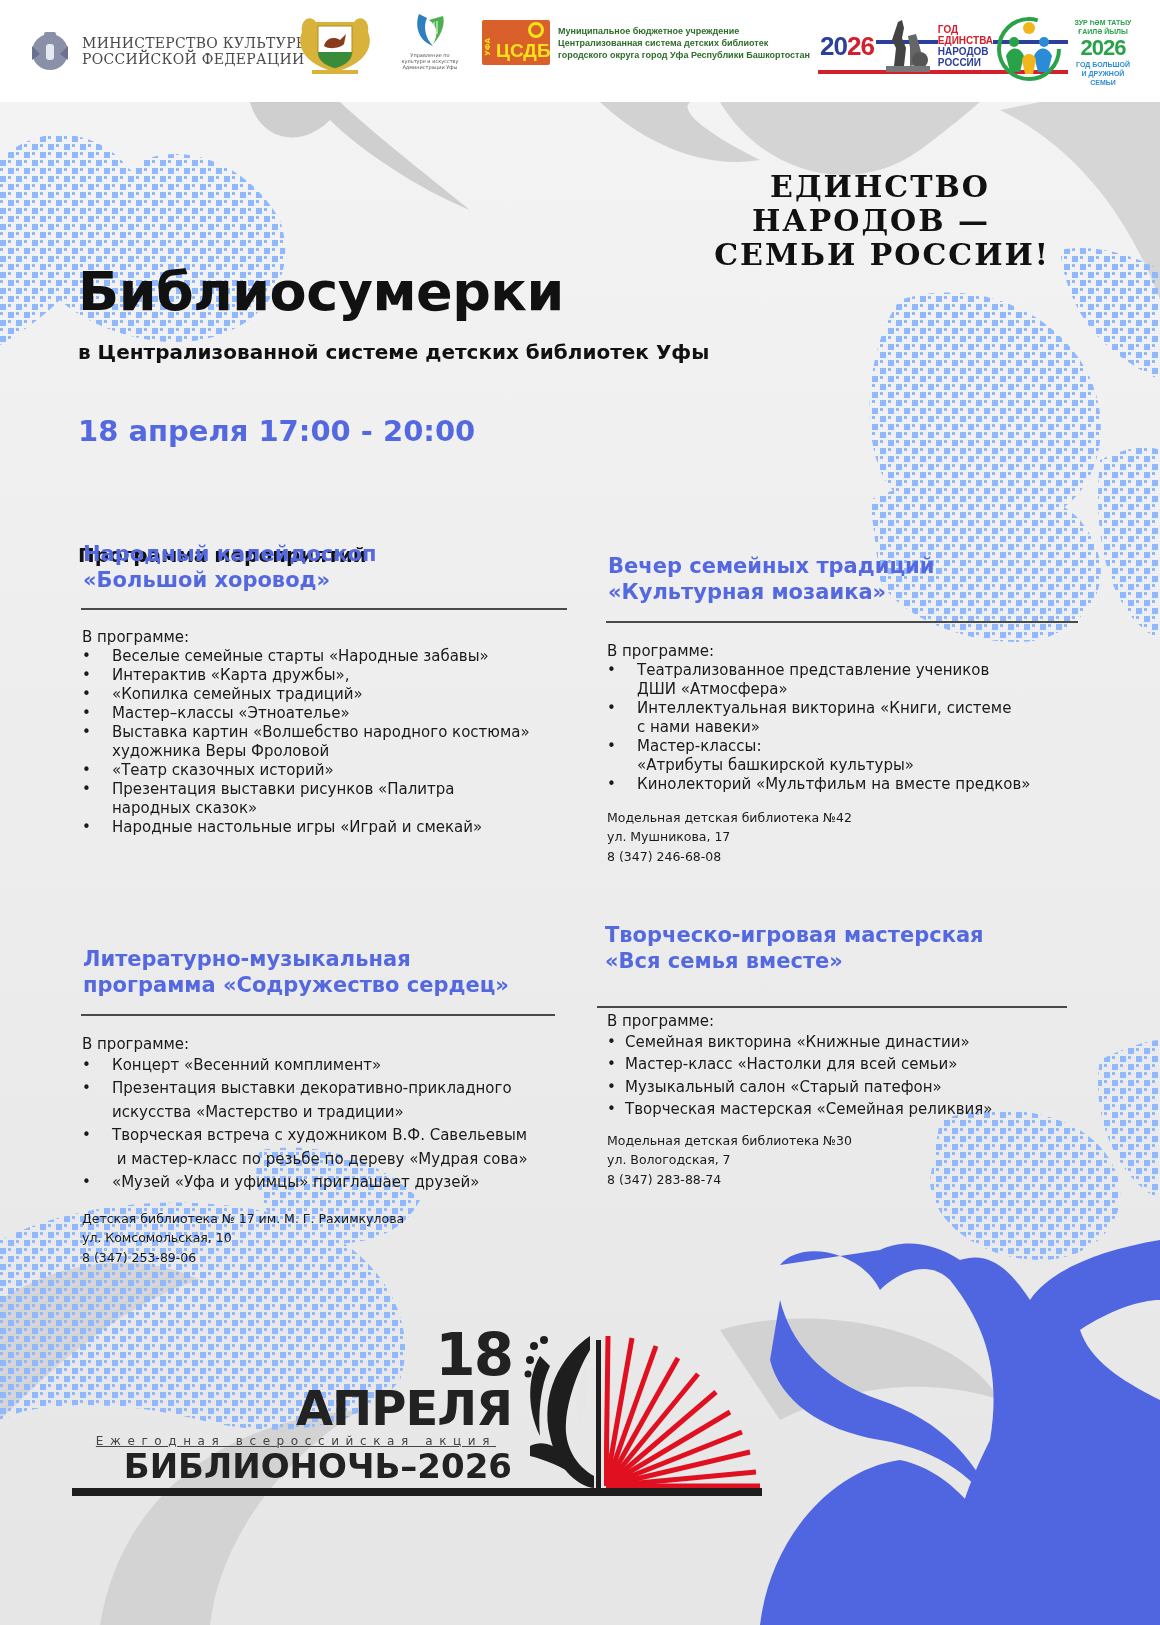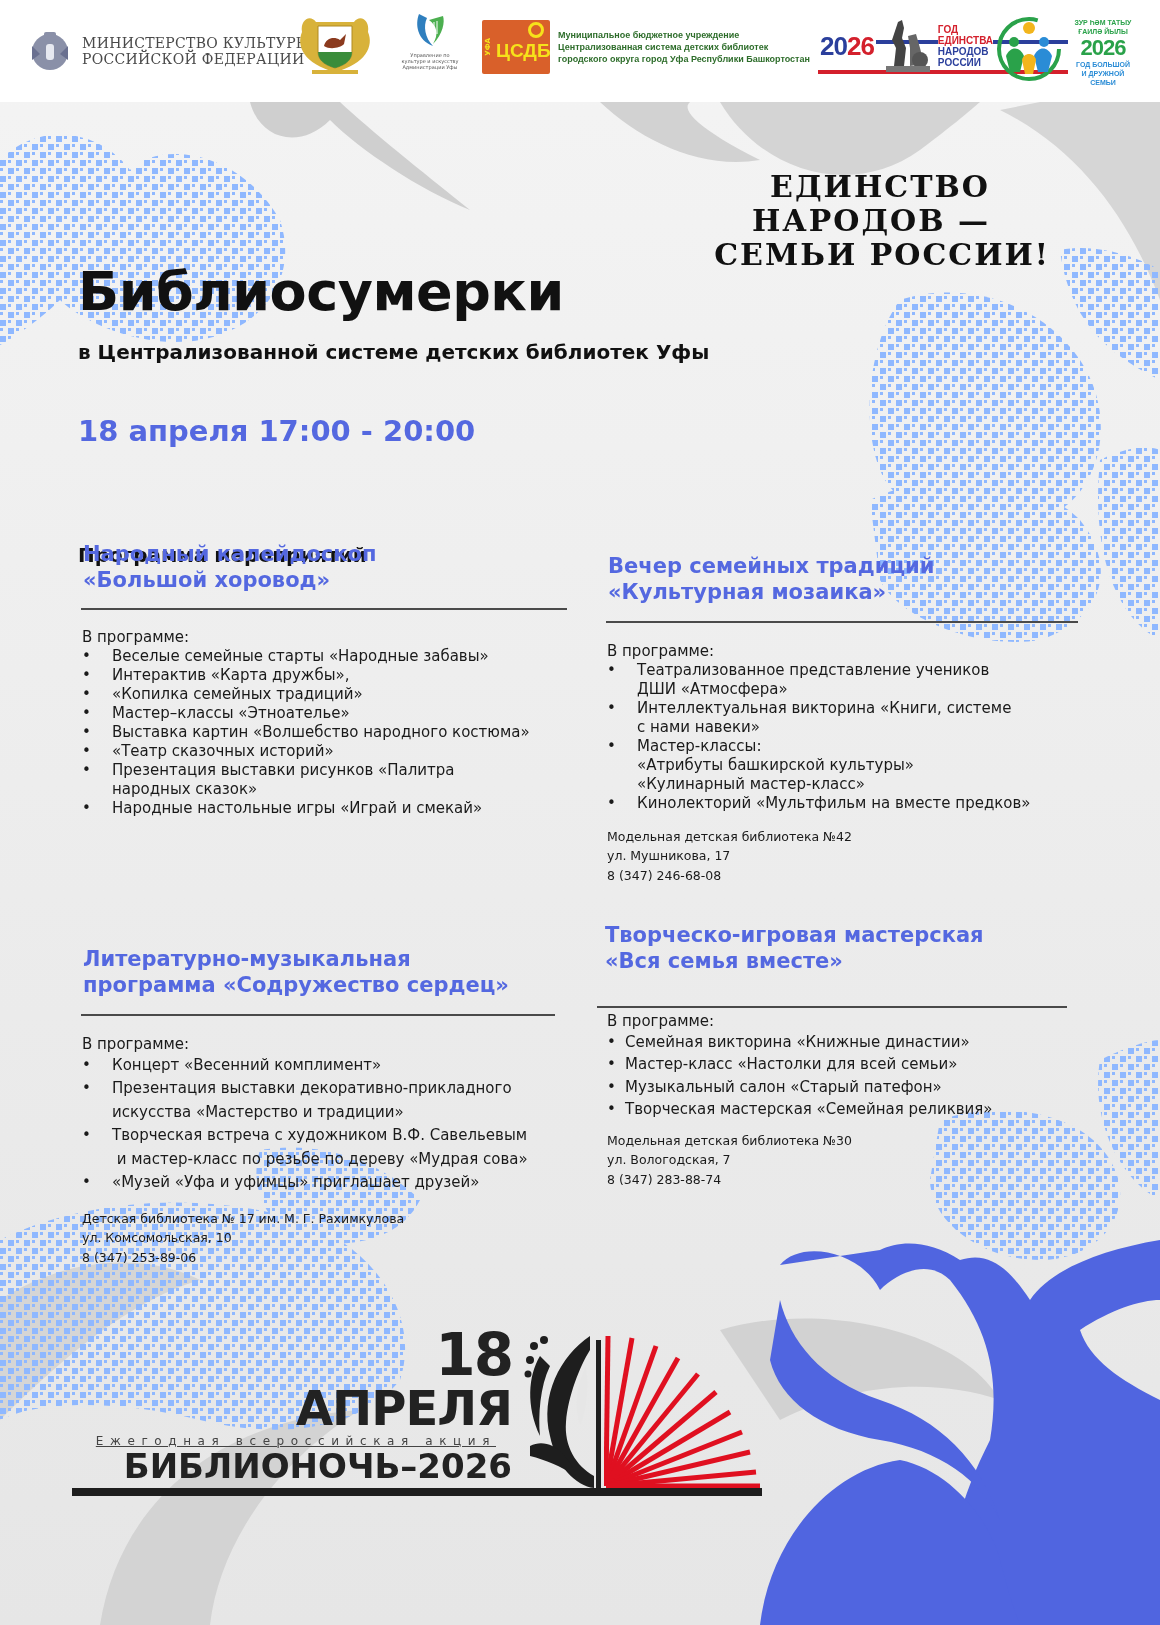--- a/index.html
+++ b/index.html
@@ -17,21 +17,21 @@
   .header { position: absolute; left: 0; top: 0; width: 1160px; height: 102px; background: #ffffff;
     display: flex; align-items: center; z-index: 5; }
   .logo { position: absolute; display: flex; align-items: center; }
   .minkult { left: 28px; top: 28px; }
   .eagle { width: 44px; height: 46px; }
   .minkult-text { margin-left: 10px; font-family: "DejaVu Serif", serif; font-size: 14px; line-height: 16px; color: #4a4a4a; letter-spacing: 0.3px; }
   .coat { left: 296px; top: 12px; width: 78px; height: 64px; }
   .upr { left: 398px; top: 10px; width: 64px; flex-direction: column; }
   .upr-text { font-size: 5px; line-height: 6px; color: #555; text-align: center; margin-top: 2px; }
   .csdb { left: 482px; top: 20px; }
-  .csdb-badge { width: 68px; height: 54px; background: #d9602a; position: relative; border-radius: 2px; }
+  .csdb-badge { width: 68px; height: 45px; background: #d9602a; position: relative; border-radius: 2px; }
   .csdb-badge .t { position: absolute; left: 14px; top: 20px; font-weight: bold; font-size: 19px; color: #f6e21a; font-family: "Liberation Sans", sans-serif; }
   .csdb-badge .ufa { position: absolute; left: 2px; top: 18px; font-size: 7px; color: #f6e21a; writing-mode: vertical-rl; transform: rotate(180deg); font-weight: bold; }
   .csdb-badge .sun { position: absolute; right: 6px; top: 2px; width: 16px; height: 16px; border-radius: 50%; border: 3px solid #f6e21a; }
   .csdb-text { margin-left: 8px; font-family: "Liberation Sans", sans-serif; font-size: 9px; line-height: 12px; color: #2e6d2b; font-weight: bold; }
   .year2026 { left: 818px; top: 18px; }
   .year-num { font-family: "Liberation Sans", sans-serif; font-weight: bold; font-size: 26px; letter-spacing: -1px; }
   .year-num .b { color: #2b3f9c; } .year-num .r { color: #d4202c; }
   .year-lines { position: absolute; left: 0; width: 250px; height: 4px; }
   .year-monument { width: 54px; height: 56px; margin: 0 4px; }
   .year-text { font-family: "Liberation Sans", sans-serif; font-weight: bold; font-size: 10px; line-height: 11px; }
@@ -235,20 +235,21 @@
           <span>Интерактив «Карта дружбы»,</span>
         </li>
       <li>
           <span>«Копилка семейных традиций»</span>
         </li>
       <li>
           <span>Мастер–классы «Этноателье»</span>
         </li>
       <li>
           <span>Выставка картин «Волшебство народного костюма»</span>
+          <span>художника Веры Фроловой</span>
         </li>
       <li>
           <span>«Театр сказочных историй»</span>
         </li>
       <li>
           <span>Презентация выставки рисунков «Палитра</span>
           <span>народных сказок»</span>
         </li>
       <li>
           <span>Народные настольные игры «Играй и смекай»</span>
@@ -268,21 +269,20 @@
           <span>Театрализованное представление учеников</span>
           <span>ДШИ «Атмосфера»</span>
         </li>
       <li>
           <span>Интеллектуальная викторина «Книги, системе</span>
           <span>с нами навеки»</span>
         </li>
       <li>
           <span>Мастер-классы:</span>
           <span>«Атрибуты башкирской культуры»</span>
-          <span>«Кулинарный мастер-класс»</span>
         </li>
       <li>
           <span>Кинолекторий «Мультфильм на вместе предков»</span>
         </li>
     </ul>
     <div class="venue" style="margin-top:14px;margin-left:-1px;">
       <span>Модельная детская библиотека №42</span>
       <span>ул. Мушникова, 17</span>
       <span>8 (347) 246-68-08</span>
     </div>

